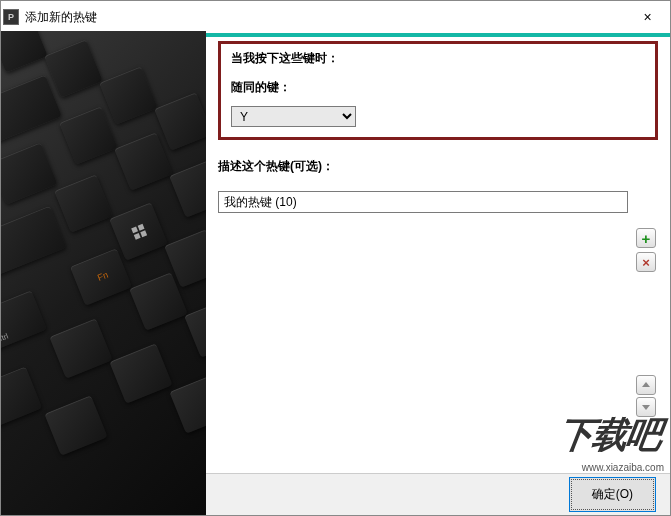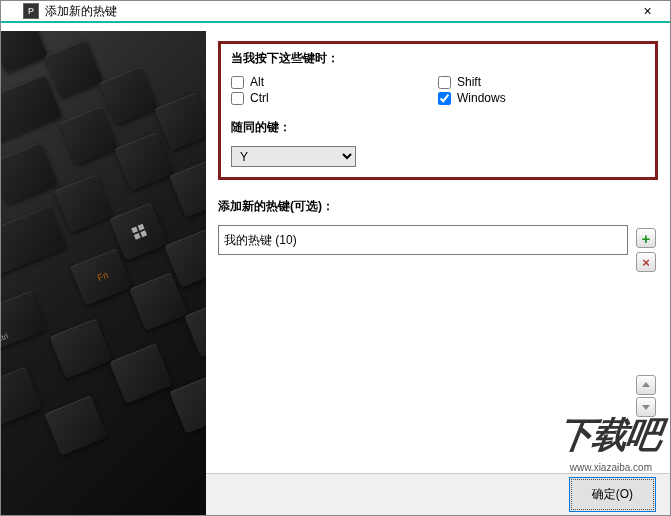--- a/index.html
+++ b/index.html
@@ -1,17 +1,17 @@
 <!DOCTYPE html>
 <html><head>
 <meta charset="utf-8">
 <style>
 *{box-sizing:border-box;margin:0;padding:0;font-family:"Microsoft YaHei","Segoe UI",sans-serif;font-size:12px}
 body{background:#fff;width:671px;height:516px;overflow:hidden;position:relative;border:1px solid #888}
-.titlebar{height:22px;background:#fff;border-bottom:2px solid #14b8a6;display:flex;align-items:center;padding:0 0 0 22px}
+.titlebar{height:36px;background:#fff;border-bottom:4px solid #14b8a6;display:flex;align-items:center;padding:0 0 0 2px}
 .titlebar .ico{width:16px;height:16px;background:#333;border:1px solid #666;margin-right:6px;position:relative;display:flex;align-items:center;justify-content:center}
 .titlebar .ico:before{content:"P";color:#ccc;font-size:9px;font-weight:bold}
 .titlebar .title{flex:1;font-size:12px}
 .titlebar .close{width:45px;height:29px;display:flex;align-items:center;justify-content:center;font-size:14px}
 .main{position:absolute;top:30px;left:0;right:0;bottom:0;display:flex}
 .sidebar{width:205px;height:100%;background:#2a2a2a;position:relative;overflow:hidden}
 .kbimg{position:absolute;inset:0;background:linear-gradient(135deg,#3a3a3a 0%,#1a1a1a 50%,#0a0a0a 100%)}
 .key{position:absolute;background:linear-gradient(145deg,#2a2a2a,#151515);border-radius:4px;box-shadow:0 2px 4px rgba(0,0,0,.6),inset 0 1px 0 rgba(255,255,255,.1)}
 .k1{width:45px;height:45px;top:-10px;left:-5px;transform:rotate(-22deg)}
 .k2{width:45px;height:45px;top:15px;left:50px;transform:rotate(-22deg)}
@@ -44,26 +44,26 @@
 .chk{display:flex;align-items:center;margin:2px 0;gap:6px}
 .chk input{width:13px;height:13px}
 .combo{width:125px;height:21px;border:1px solid #7a7a7a;background:#e9e9e9;padding:0 4px;font-size:12px;margin-top:4px}
 .actionbox{border:1px solid #7a7a7a;margin-top:6px;height:175px;padding:4px 6px;background:#fff;position:relative;width:calc(100% - 30px)}
 .sidebtns{position:absolute;right:14px;top:197px;display:flex;flex-direction:column;gap:4px}
 .sidebtns2{position:absolute;right:14px;top:344px;display:flex;flex-direction:column;gap:2px}
 .rndbtn{width:20px;height:20px;border:1px solid #9a9a9a;border-radius:3px;background:linear-gradient(#fdfdfd,#e0e0e0);display:flex;align-items:center;justify-content:center;font-size:12px}
 .rndbtn.add{color:#1a8f1a;font-weight:bold;font-size:15px}
 .rndbtn.del{color:#b0392e;font-weight:bold;font-size:13px}
 .rndbtn.scroll svg{width:10px;height:10px}
-.descfield{width:calc(100% - 30px);height:30px;border:1px solid #7a7a7a;padding:2px 5px;margin-top:4px;background:#fff}
+.descfield{width:calc(100% - 30px);height:22px;border:1px solid #7a7a7a;padding:2px 5px;margin-top:10px;background:#fff}
 .footer{position:absolute;bottom:0;left:0;right:0;height:42px;border-top:1px solid #ccc;background:#f0f0f0;display:flex;align-items:center;justify-content:flex-end;padding-right:14px}
 .okbtn{border:1px solid #0078d7;background:#e1e1e1;padding:8px 22px;font-size:12px;outline:1px dotted #555;outline-offset:-3px}
 .watermark{position:absolute;right:0;bottom:36px;width:170px;height:72px;pointer-events:none}
 .watermark .txt{position:absolute;right:10px;top:4px;font-size:36px;font-weight:900;color:#333;font-style:italic;text-shadow:2px 2px 0 #fff,-1px -1px 0 #fff;transform:skewX(-8deg);letter-spacing:-2px}
-.watermark .url{position:absolute;right:16px;bottom:6px;font-size:10px;color:#555;background:rgba(255,255,255,.55);padding:0 2px}
+.watermark .url{position:absolute;right:4px;bottom:6px;font-size:10px;color:#555;background:rgba(255,255,255,.55);padding:0 2px}
 .mt12{margin-top:12px}
 </style>
 </head>
 <body>
 
 <div class="titlebar">
   <div class="ico"></div>
   <div class="title">添加新的热键</div>
   <div class="close">×</div>
 </div>
@@ -100,42 +100,20 @@
         <div class="key k20"></div>
       <div class="key k21"></div>
         <div class="key k22"></div>
     </div>
   </div>
 
   <div class="content">
 
     <div class="redbox">
       <div class="section-label">当我按下这些键时：</div>
-      <div class="mods">
-        <div class="modcol">
-          <label class="chk">
-            <input type="checkbox" style="">
-            <span>Alt</span>
-          </label>
-          <label class="chk">
-            <input type="checkbox" style="">
-            <span>Ctrl</span>
-          </label>
-        </div>
-        <div class="modcol">
-          <label class="chk">
-            <input type="checkbox" style="">
-            <span>Shift</span>
-          </label>
-          <label class="chk">
-            <input type="checkbox" checked="" style="">
-            <span>Windows</span>
-          </label>
-        </div>
-      </div>
       <div class="section-label mt12">随同的键：</div>
       <select class="combo">
         <option>Y</option>
       </select>
     </div>
 
 
     <div class="sidebtns">
       <div class="rndbtn add">+</div>
       <div class="rndbtn del">×</div>
@@ -146,21 +124,21 @@
             <path d="M5 2 L9 7 L1 7 Z" fill="#888"></path>
           </svg>
       </div>
       <div class="rndbtn scroll">
         <svg viewBox="0 0 10 10">
             <path d="M5 8 L9 3 L1 3 Z" fill="#888"></path>
           </svg>
       </div>
     </div>
 
-    <div class="section-label" style="margin-top:18px">添加新的热键(可选)：</div>
+    <div class="section-label" style="margin-top:18px">描述这个热键(可选)：</div>
     <input class="descfield" value="我的热键 (10)" style="">
 
     <div class="footer">
       <button class="okbtn">确定(O)</button>
     </div>
   </div>
 </div>
 
 <div class="watermark">
   <div class="txt">下载吧</div>

